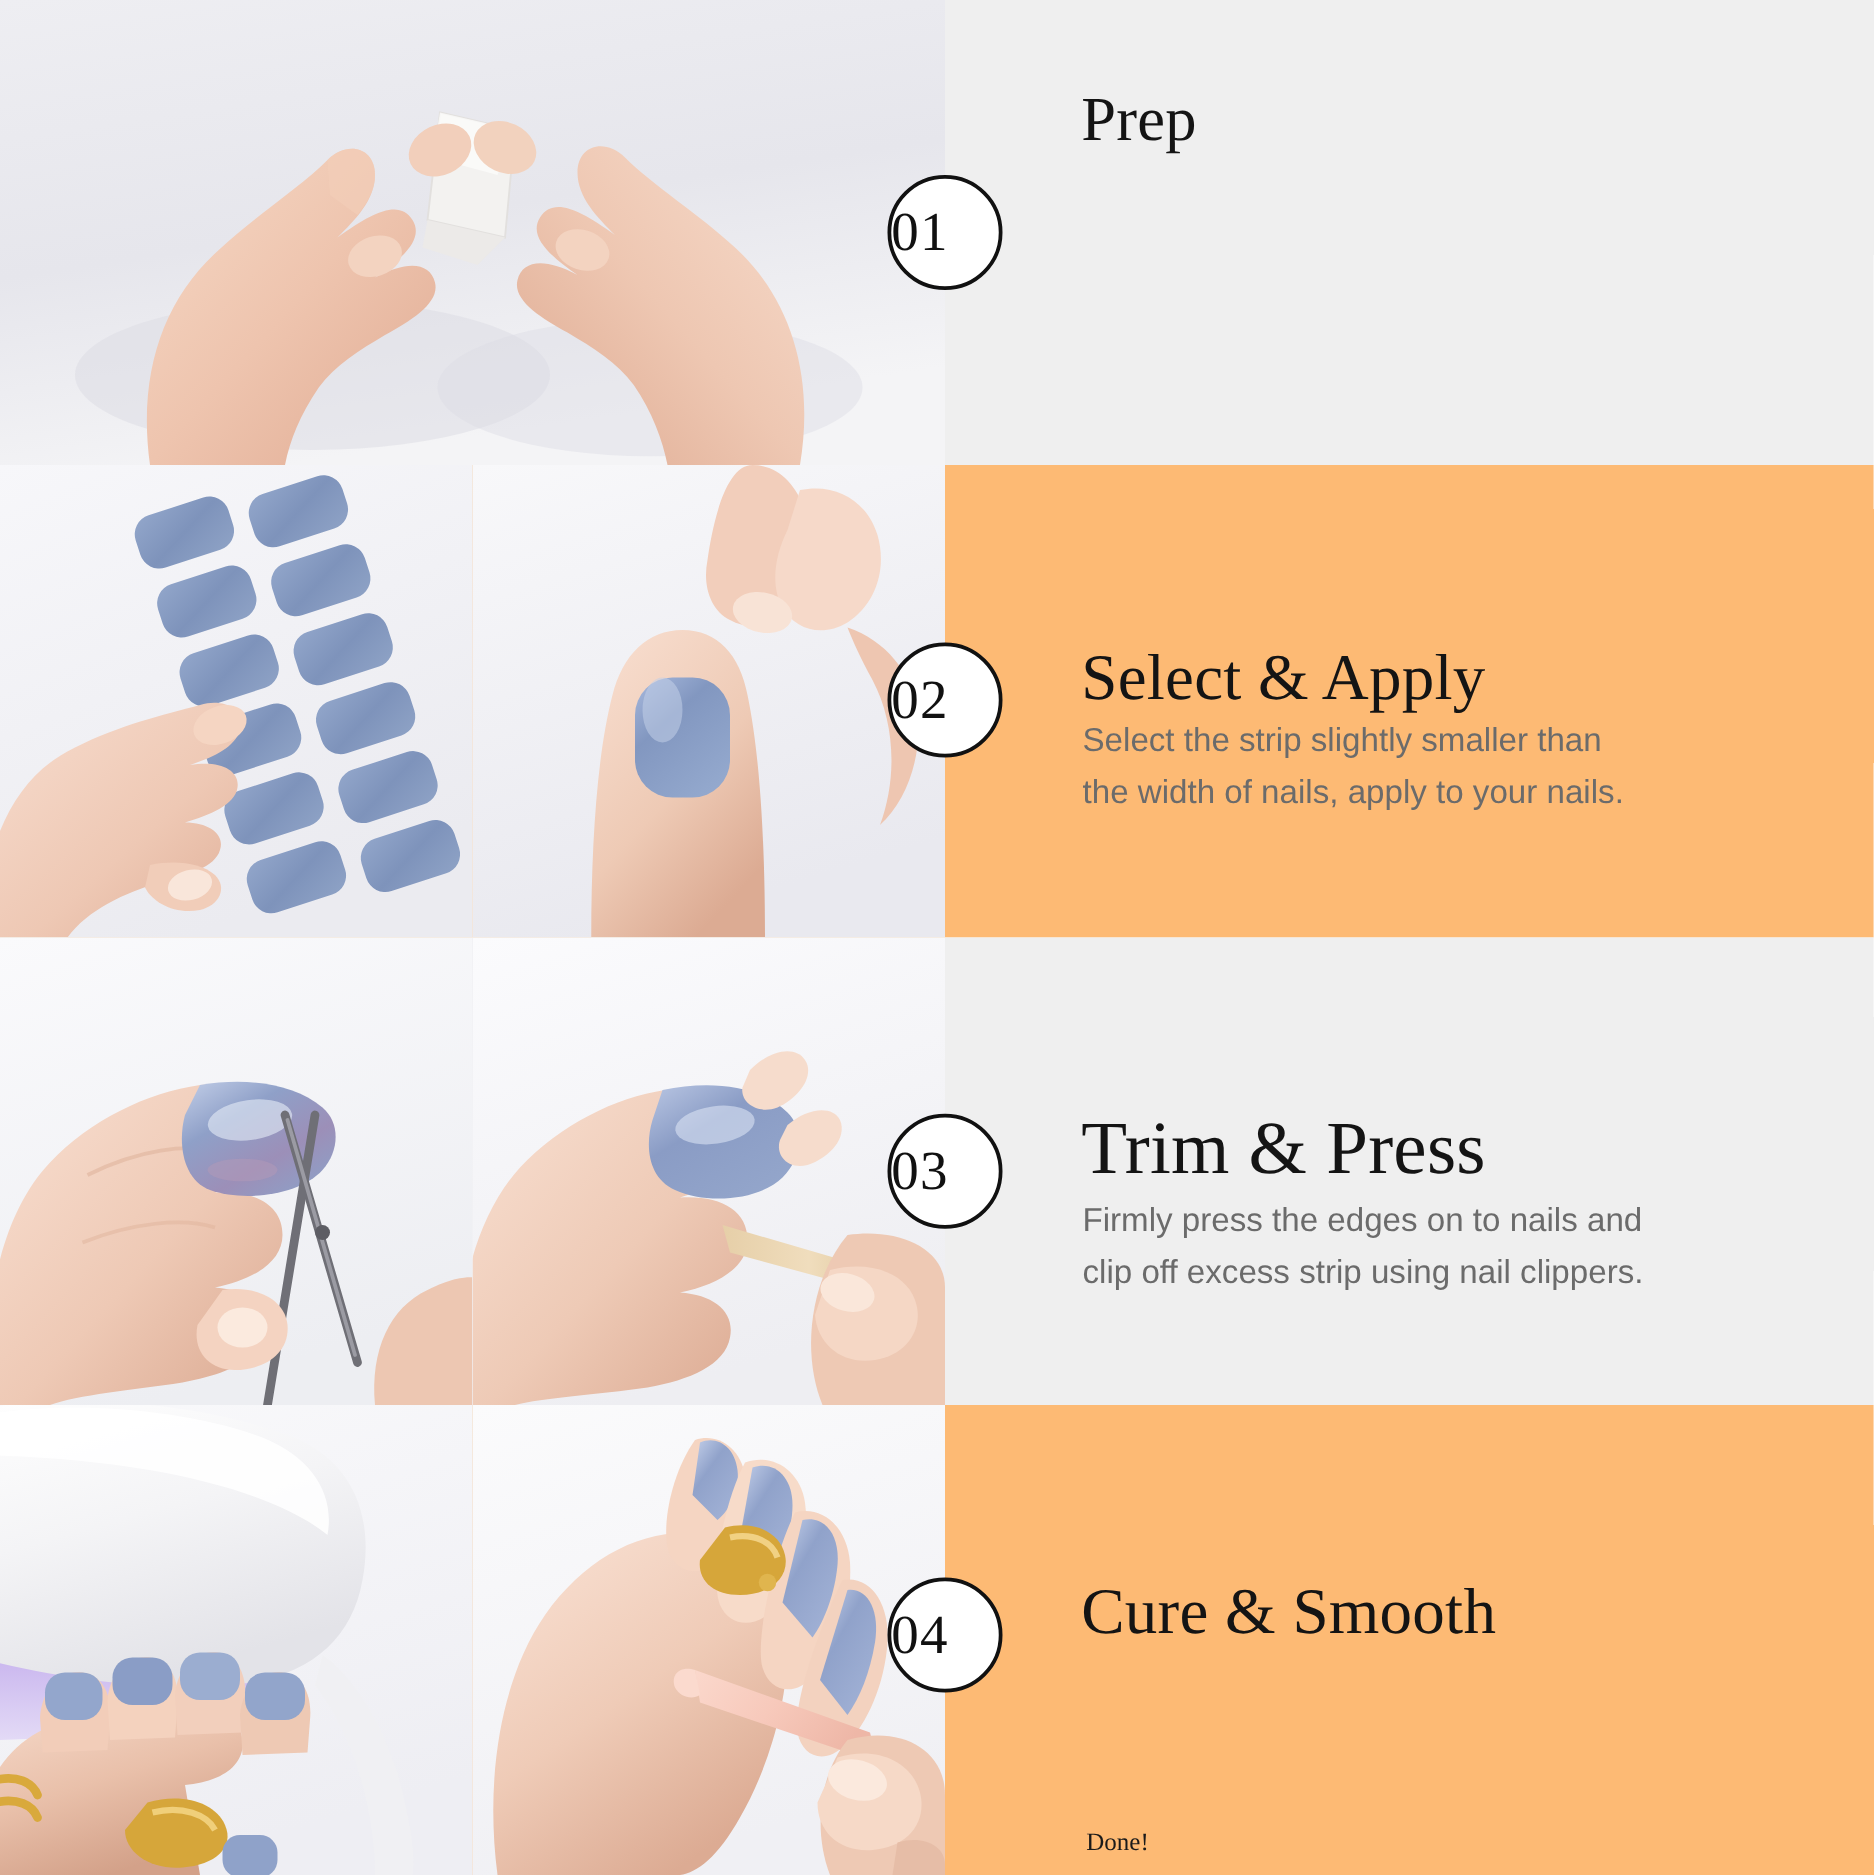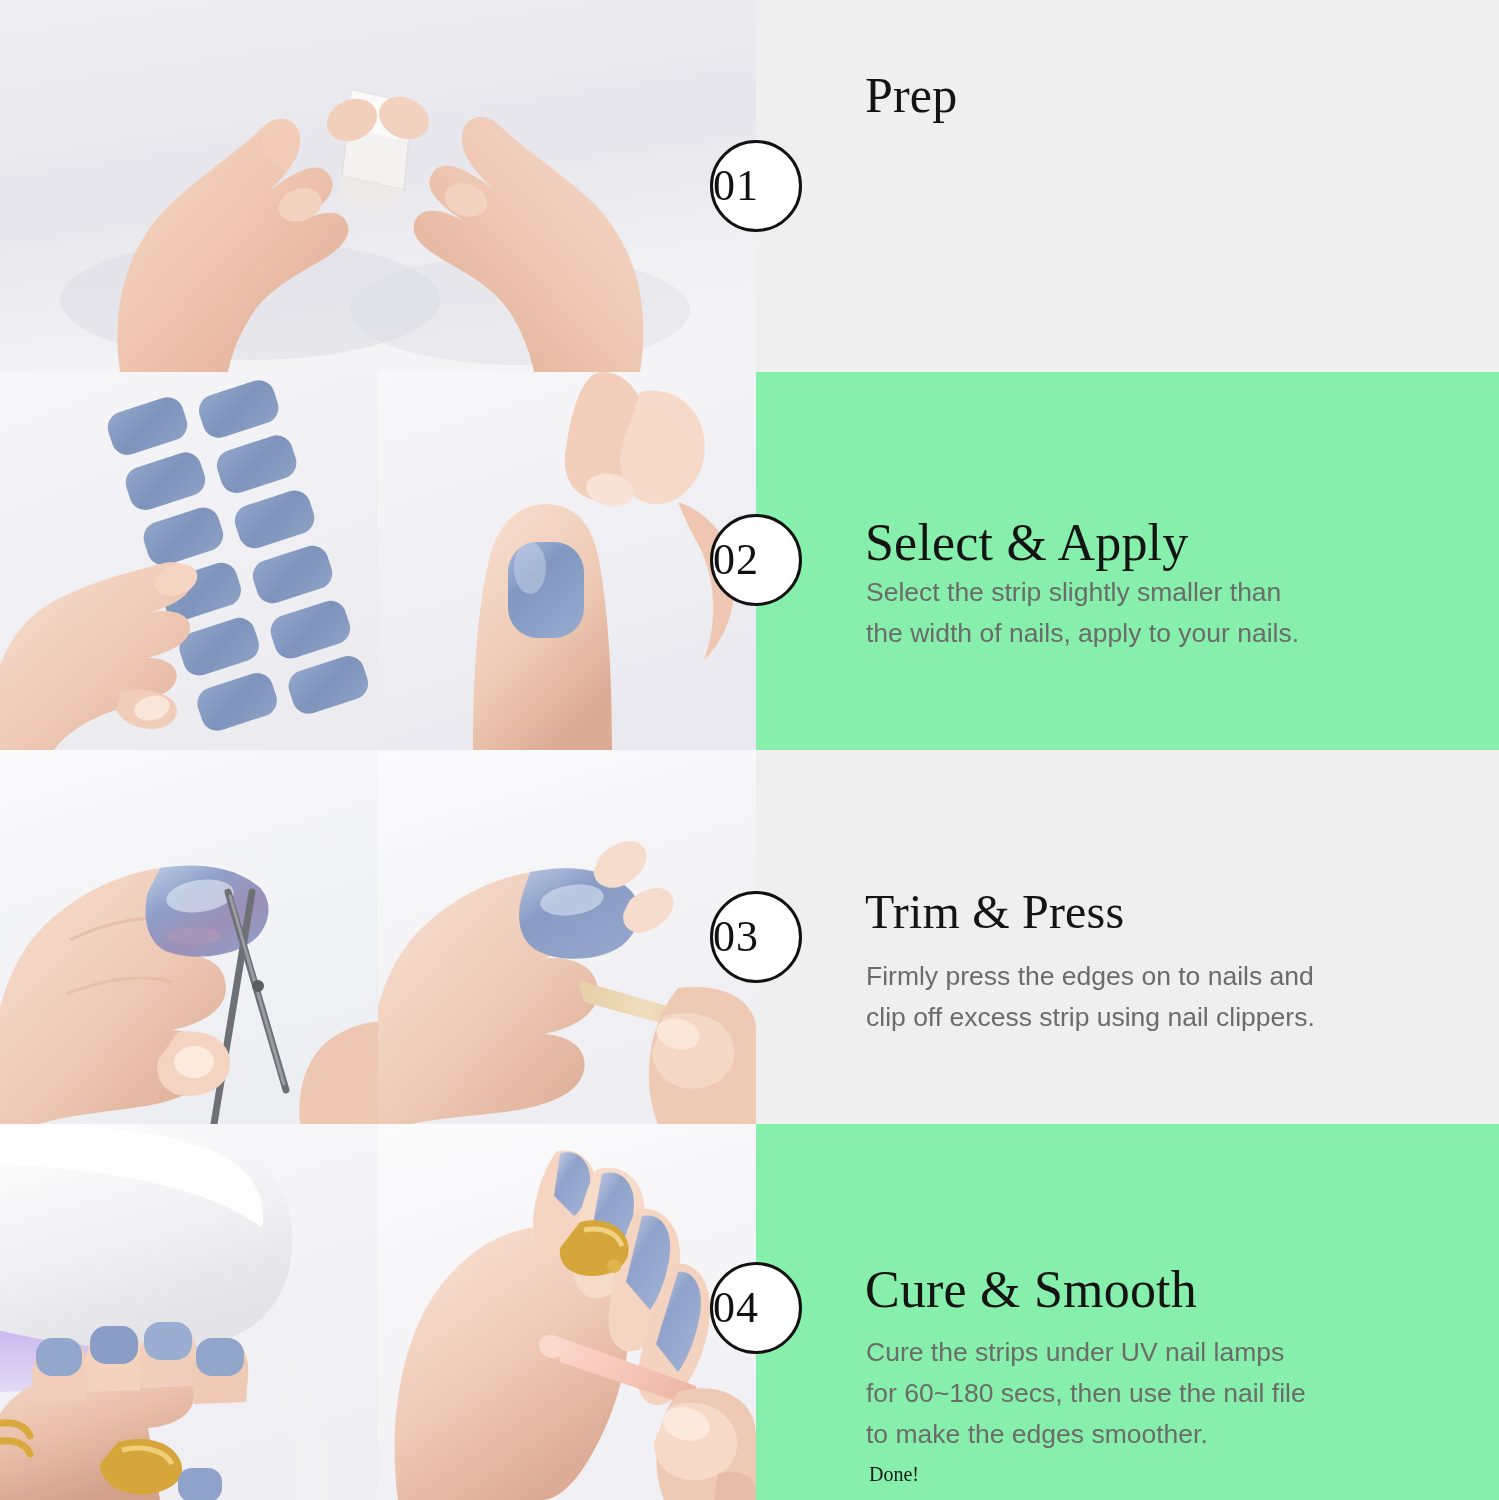--- a/index.html
+++ b/index.html
@@ -18,21 +18,21 @@
   }
 
   
   .row {
     position: absolute;
     left: 0;
     width: 1499px;
     display: block;
   }
   .row-bg-gray { background: #efefef; }
-  .row-bg-white { background: #86efac; }
+  .row-bg-white { background: #fdba74; }
 
   .photo-zone {
     position: absolute;
     left: 0;
     top: 0;
     width: 756px;
     height: 100%;
     overflow: hidden;
     display: flex;
   }
@@ -354,21 +354,21 @@
           <path d="M286 266 C318 258 346 268 354 290 C362 312 348 334 322 338 C296 342 276 326 274 302 Z" fill="#f5d7c5"></path>
           <ellipse cx="300" cy="284" rx="22" ry="15" fill="#fae7da" transform="rotate(15 300 284)"></ellipse>
 
           <path d="M222 106 C238 90 258 86 266 98 C274 110 262 128 244 136 C228 142 214 132 216 120 Z" fill="#f6dccc"></path>
           <path d="M252 150 C268 136 288 134 294 146 C300 160 286 176 268 182 C252 186 242 174 246 162 Z" fill="#f6dccc"></path>
         </svg>
       </div>
     </div>
 
     <div class="text-zone">
-      <div class="step-title" style="top:98px; font-size:48px;">Trim &amp; Press</div>
+      <div class="step-title" style="top:98px; font-size:60px;">Trim &amp; Press</div>
       <div class="step-body" style="top:170px;">Firmly press the edges on to nails and
 clip off excess strip using nail clippers.</div>
     </div>
   </div>
 
   <div class="row row-bg-white" style="top:1124px; height:376px;">
 
     <div class="photo-zone">
       <div class="photo half-l">
         <svg viewBox="0 0 378 376" preserveAspectRatio="xMidYMid slice">
@@ -484,23 +484,20 @@
           <path d="M300 268 C340 256 378 274 378 312 L378 376 L286 376 C272 340 278 294 300 268 Z" fill="#eec9b4"></path>
           <path d="M292 282 C324 272 352 286 358 310 C364 334 348 354 320 356 C294 358 276 342 276 318 Z" fill="#f6d9c7"></path>
           <ellipse cx="308" cy="300" rx="24" ry="16" fill="#fbe9dd" transform="rotate(15 308 300)"></ellipse>
           <path d="M340 350 C360 344 378 352 378 368 L378 376 L336 376 Z" fill="#e6bda7"></path>
         </svg>
       </div>
     </div>
 
     <div class="text-zone">
       <div class="step-title" style="top:100px; font-size:52px;">Cure &amp; Smooth</div>
-      <div class="step-body" style="top:172px;">Cure the strips under UV nail lamps
-for 60~180 secs, then use the nail file
-to make the edges smoother.</div>
       <div class="step-done" style="top:303px;">Done!</div>
     </div>
   </div>
 
   <div class="num-badge badge-pos" style="top:140px;">
     <span>01</span>
   </div>
 
   <div class="num-badge badge-pos" style="top:514px;">
     <span>02</span>

